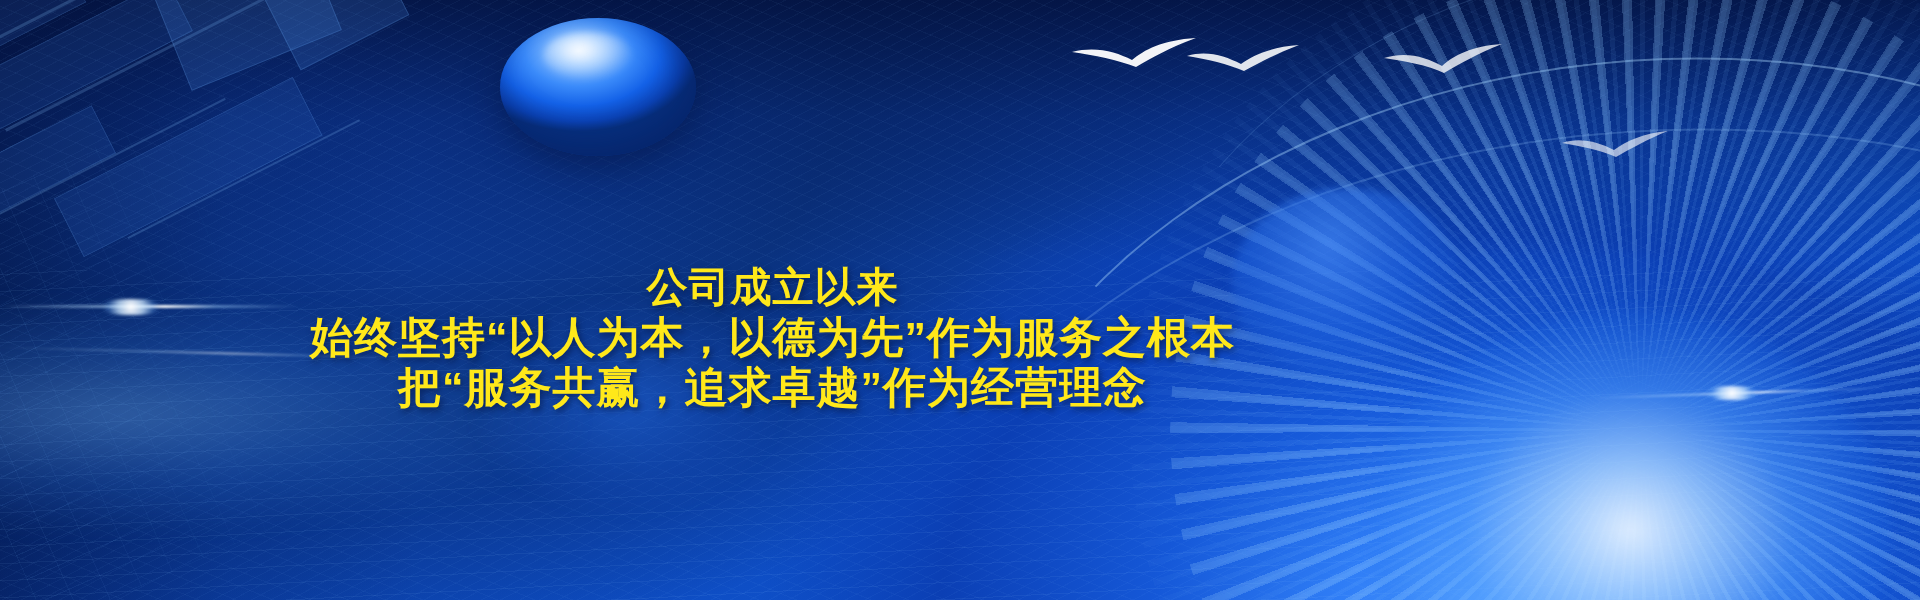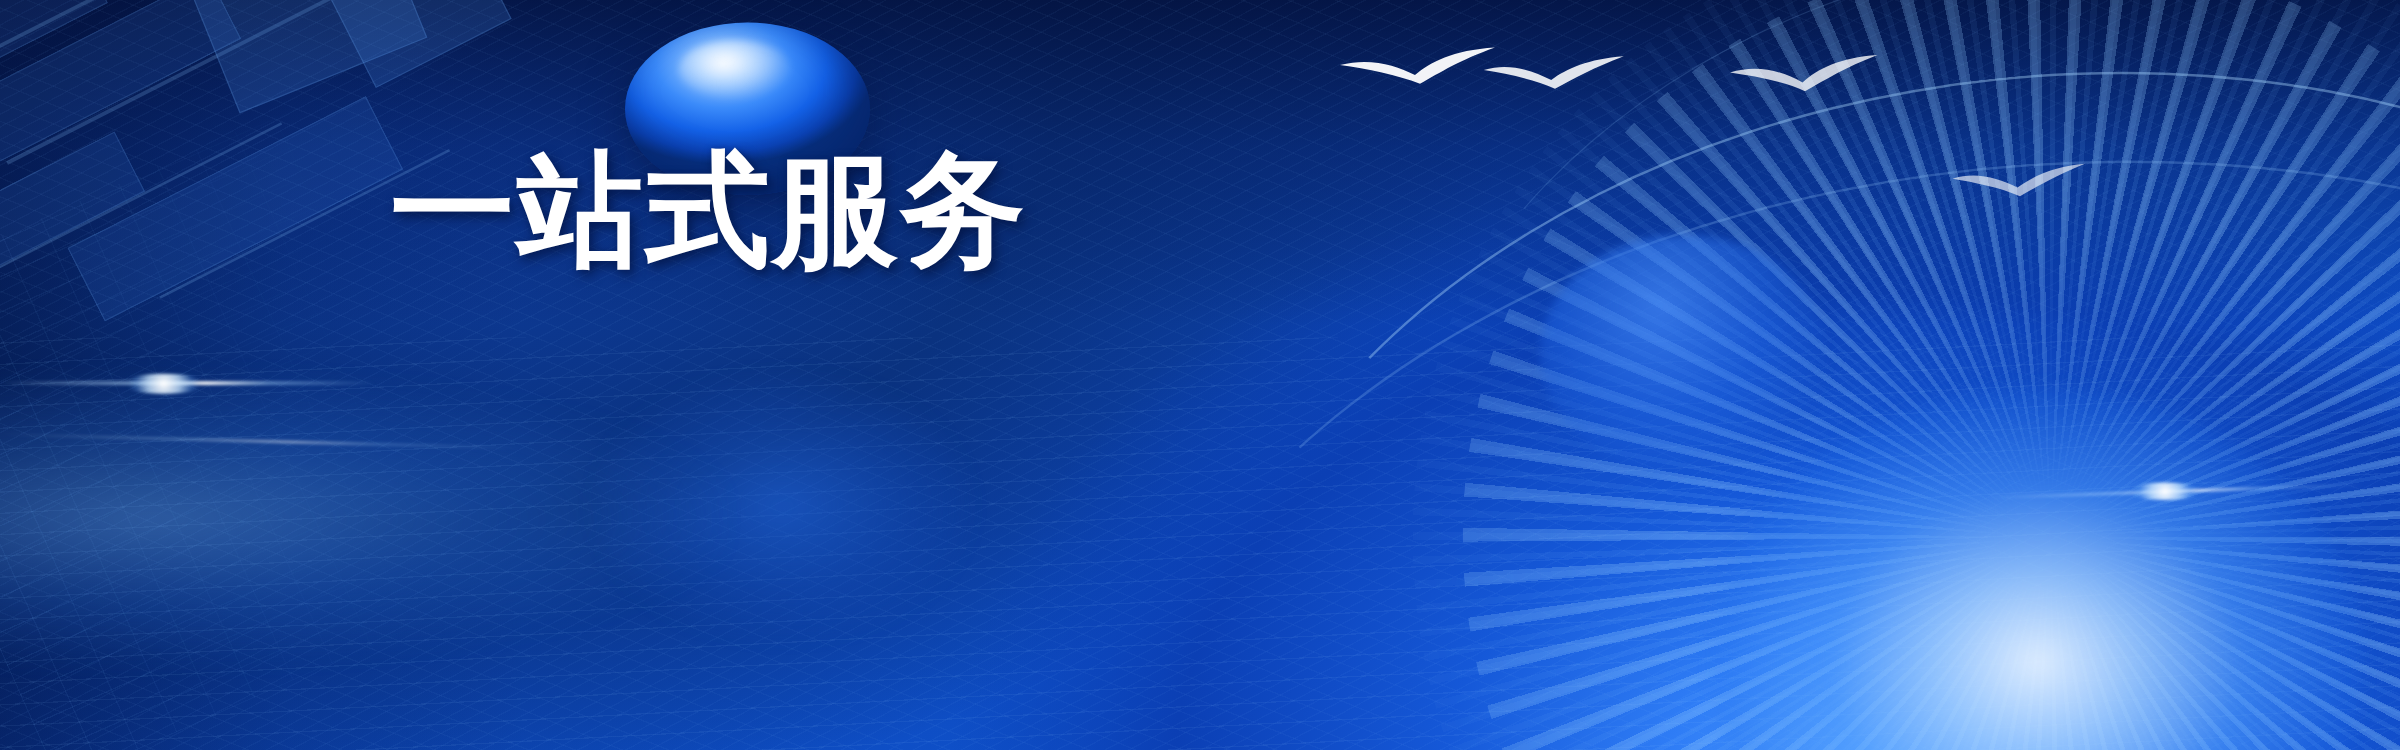--- a/index.html
+++ b/index.html
@@ -341,17 +341,21 @@
       <path d="M2 16 C 24 9, 44 15, 60 24 C 72 13, 90 4, 120 2 C 94 12, 78 22, 62 31 C 46 23, 22 19, 2 16 Z" fill="#ffffff" opacity="0.78"></path>
     </svg>
   </div>
   <div class="gull" style="left:1560px; top:130px;">
     <svg width="112" height="30" viewBox="0 0 112 30">
       <path d="M2 13 C 20 7, 38 12, 54 20 C 66 11, 84 3, 108 1 C 86 10, 70 19, 56 27 C 40 20, 20 16, 2 13 Z" fill="#ffffff" opacity="0.62"></path>
     </svg>
   </div>
 
   <div class="headline-wrap">
-    <div class="headline-white">一站式服务</div>
-  </div>
-
+  </div>
+
+  <div class="body-text">
+    <div class="body-line l1">公司成立以来</div>
+    <div class="body-line l2">始终坚持“以人为本，以德为先”作为服务之根本</div>
+    <div class="body-line l3">把“服务共赢，追求卓越”作为经营理念</div>
+  </div>
 
 </div>
 
 </body></html>

